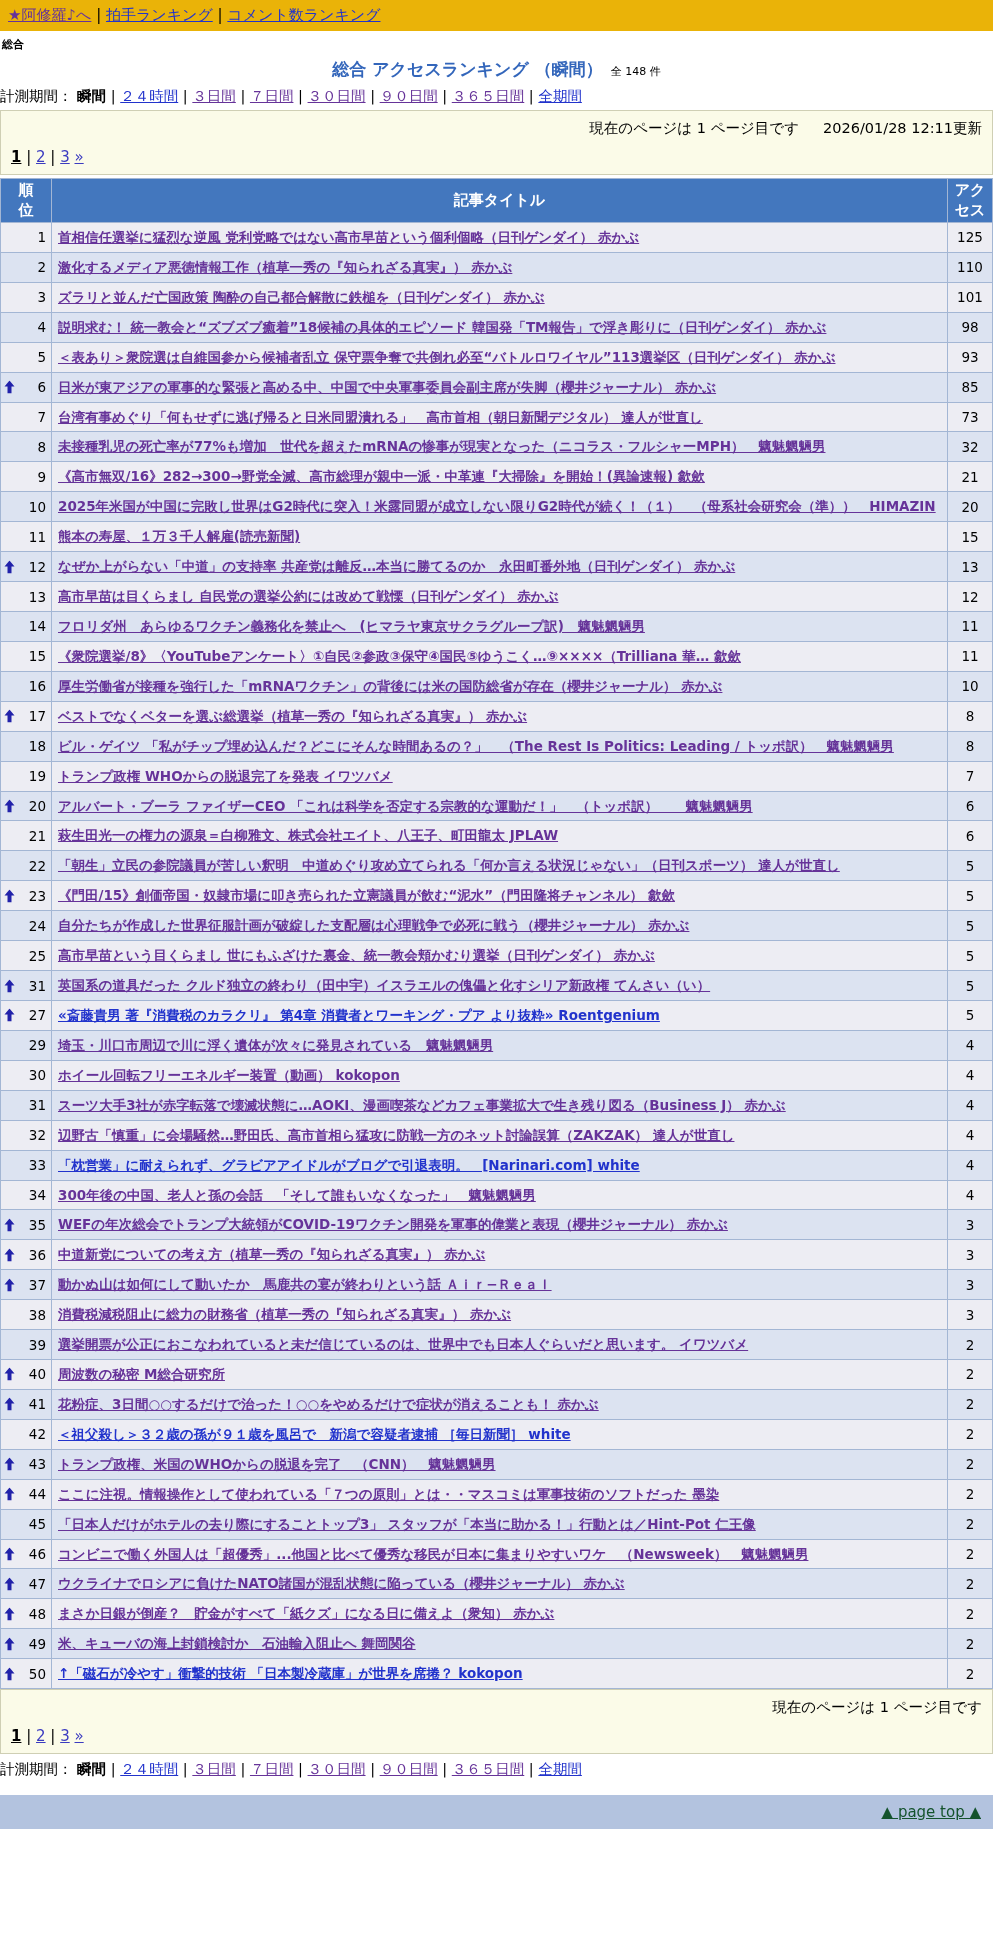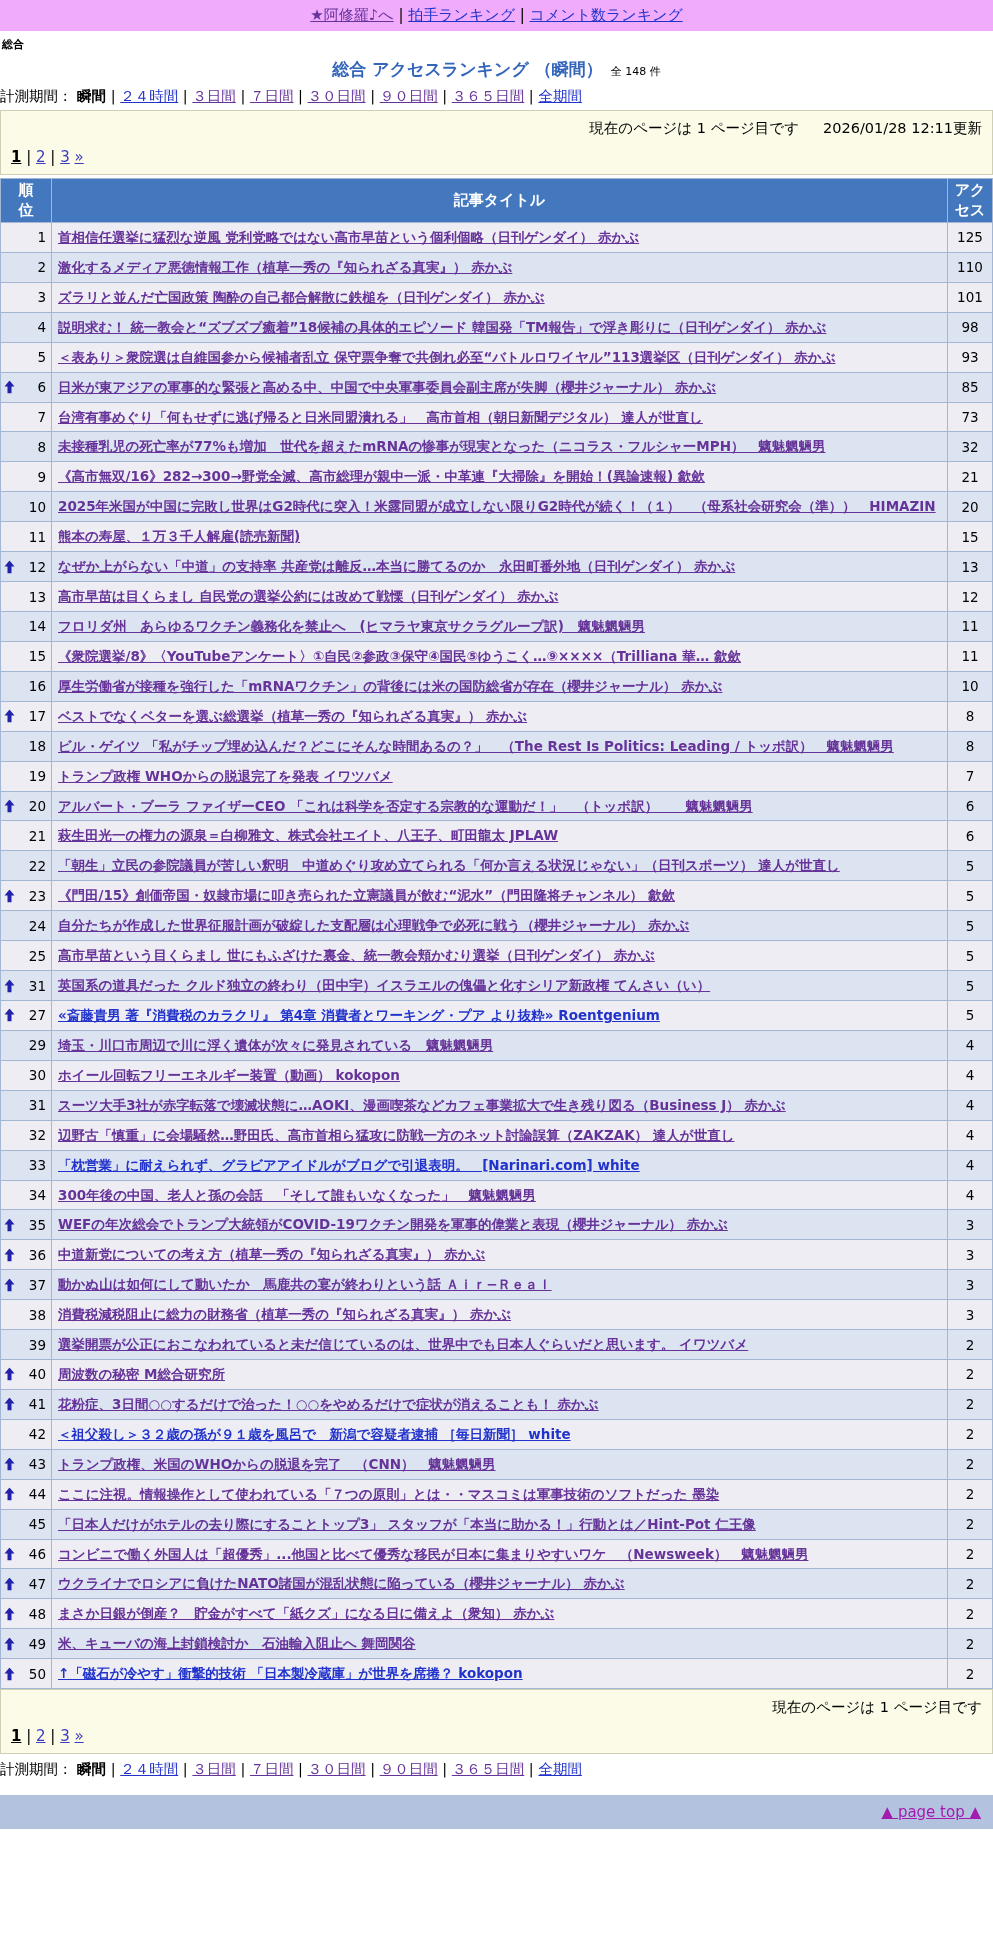--- a/index.html
+++ b/index.html
@@ -1,19 +1,19 @@
 <!DOCTYPE html>
 <html><head>
 <meta charset="utf-8">
 <style>
   html,body{margin:0;padding:0;background:#fff;color:#000;
     font-family:"DejaVu Sans","Liberation Sans",sans-serif;}
   .page{width:993px;margin:0 auto;}
   
-  .topnav{background:#f0abfc;padding:6px 8px;font-size:15px;text-align:center;}
+  .topnav{background:#eab308;padding:6px 8px;font-size:15px;}
   .topnav a{text-decoration:underline;}
   .sep{color:#000;}
   a.v{color:#663399;}
   a.n{color:#2233cc;}
   
   .section-label{font-weight:bold;font-size:11px;padding:6px 2px 0 2px;}
   .title-line{text-align:center;margin-top:6px;}
   .title-main{color:#3366bb;font-weight:bold;font-size:17px;}
   .title-count{font-size:11px;margin-left:8px;color:#000;}
   .period-line{font-size:14.5px;margin:6px 0 4px 0;}
@@ -38,21 +38,21 @@
   tbody tr:nth-child(even){background:#dce3f1;}
   td.rank{text-align:right;padding:4px 5px 4px 17px;position:relative;
     font-size:13.5px;vertical-align:middle;}
   td.titlecell{padding:4px 6px;font-size:13.5px;line-height:1.55;vertical-align:middle;}
   td.titlecell a{text-decoration:underline;font-weight:bold;}
   td.access{text-align:center;padding:4px 6px;font-size:13.5px;vertical-align:middle;}
   svg.uparrow{position:absolute;left:3px;top:50%;transform:translateY(-50%);}
   
   .bottombar{background:#b3c3df;text-align:right;padding:8px 12px;
     font-size:15px;margin-top:16px;margin-bottom:10px;}
-  .bottombar a{color:#a21caf;}
+  .bottombar a{color:#14532d;}
 </style>
 </head>
 <body>
 
 <div class="page">
 
   <div class="topnav"><a href="#" class="v">★阿修羅♪へ</a><span class="sep"> | </span><a href="#" class="n">拍手ランキング</a><span class="sep"> | </span><a href="#" class="n">コメント数ランキング</a></div>
 
   <div class="section-label">総合</div>
 

